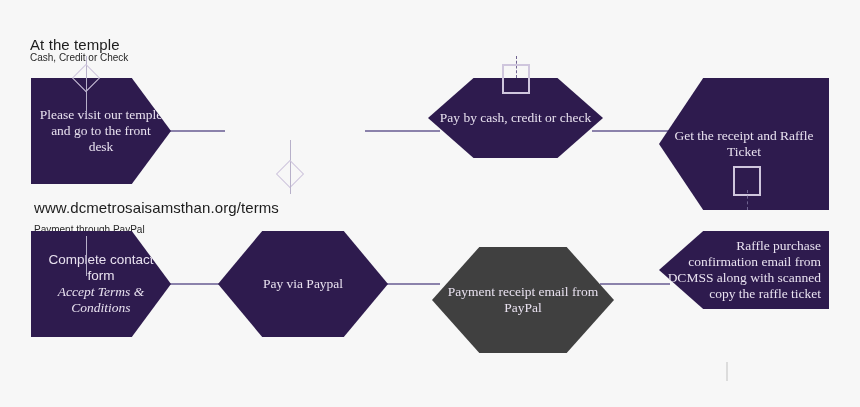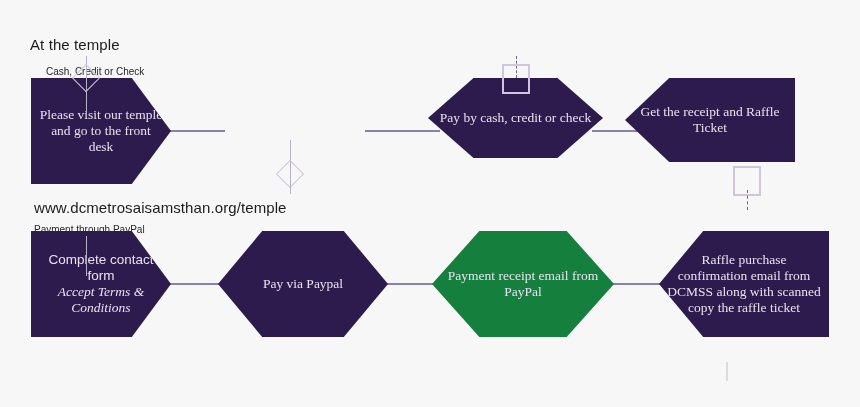--- a/index.html
+++ b/index.html
@@ -35,21 +35,21 @@
   .section-subheading {
     position: absolute;
     font-family: "Liberation Sans", sans-serif;
     color: #272727;
     font-size: 10px;
     font-weight: 400;
     white-space: nowrap;
   }
 
   #heading-row-1 { left: 30px; top: 36px; }
-  #subheading-row-1 { left: 30px; top: 66px; margin-left: 16px; }
+  #subheading-row-1 { left: 30px; top: 52px; }
   #heading-row-2 { left: 34px; top: 199px; }
   #subheading-row-2 { left: 34px; top: 224px; }
 
   
   .flow-row {
     position: absolute;
     left: 0;
     width: 860px;
   }
   #flow-row-1 { top: 78px; height: 106px; }
@@ -87,21 +87,21 @@
     clip-path: polygon(0% 0%, 72% 0%, 100% 50%, 72% 100%, 0% 100%);
   }
   .shape-hexagon {
     clip-path: polygon(26% 0%, 74% 0%, 100% 50%, 74% 100%, 26% 100%, 0% 50%);
   }
   .shape-chevron-end {
     clip-path: polygon(26% 0%, 100% 0%, 100% 100%, 26% 100%, 0% 50%);
   }
 
   .fill-purple { background: #2e1b4e; }
-  .fill-crimson { background: #15803d; }
+  .fill-crimson { background: #404040; margin-top: 16px; }
 
   
   .connector {
     position: absolute;
     height: 2px;
     background: #8b82ab;
   }
 
   
   .diamond-marker {
@@ -165,41 +165,41 @@
 
     <div class="node shape-arrow-right fill-purple" style="left:31px; top:0px; width:140px; height:106px;">
       <span class="node-label">Please visit our temple and go to the front desk</span>
     </div>
 
 
     <div class="node shape-hexagon fill-purple" style="left:428px; top:0px; width:175px; height:80px;">
       <span class="node-label">Pay by cash, credit or check</span>
     </div>
 
-    <div class="node shape-chevron-end fill-purple" style="left:625px; top:0px; width:170px; height:84px;">
+    <div class="node shape-chevron-end fill-purple" style="left:659px; top:0px; width:170px; height:132px;">
       <span class="node-label">Get the receipt and Raffle Ticket</span>
     </div>
 
   </div>
 
   <div class="stem stem-light" style="left:85.5px; top:56px; height:22px;"></div>
   <div class="diamond-marker" style="left:76px; top:68px;"></div>
   <div class="stem stem-light" style="left:85.5px; top:78px; height:38px;"></div>
 
   <div class="stem stem-light" style="left:289.5px; top:140px; height:44px;"></div>
   <div class="diamond-marker" style="left:280px; top:164px;"></div>
   <div class="stem stem-light" style="left:289.5px; top:184px; height:10px;"></div>
 
   <div class="stem-dashed" style="left:516px; top:56px; height:22px;"></div>
   <div class="square-marker" style="left:502px; top:64px;"></div>
 
   <div class="square-marker" style="left:733px; top:166px;"></div>
   <div class="stem-dashed" style="left:747px; top:190px; height:20px;"></div>
 
-  <div class="section-heading" id="heading-row-2">www.dcmetrosaisamsthan.org/temple</div>
+  <div class="section-heading" id="heading-row-2">www.dcmetrosaisamsthan.org/terms</div>
   <div class="section-subheading" id="subheading-row-2">Payment through PayPal</div>
 
   <div class="connector" style="left:150px; top:283px; width:75px;"></div>
   <div class="connector" style="left:370px; top:283px; width:70px;"></div>
   <div class="connector" style="left:600px; top:283px; width:70px;"></div>
 
   <div class="flow-row" id="flow-row-2">
 
     <div class="node shape-arrow-right fill-purple" style="left:31px; top:0px; width:140px; height:106px;">
       <span class="node-label">
@@ -209,21 +209,21 @@
     </div>
 
     <div class="node shape-hexagon fill-purple" style="left:218px; top:0px; width:170px; height:106px;">
       <span class="node-label">Pay via Paypal</span>
     </div>
 
     <div class="node shape-hexagon fill-crimson" style="left:432px; top:0px; width:182px; height:106px;">
       <span class="node-label">Payment receipt email from PayPal</span>
     </div>
 
-    <div class="node shape-chevron-end fill-purple" style="left:659px; top:0px; width:170px; height:106px;">
+    <div class="node shape-chevron-end fill-purple" style="left:659px; top:0px; width:170px; height:78px;text-align:right;">
       <span class="node-label">Raffle purchase confirmation email from DCMSS along with scanned copy the raffle ticket</span>
     </div>
 
   </div>
 
   <div class="stem stem-light" style="left:85.5px; top:236px; height:40px;"></div>
 
   <div id="bottom-tick"></div>
 
 </div>

